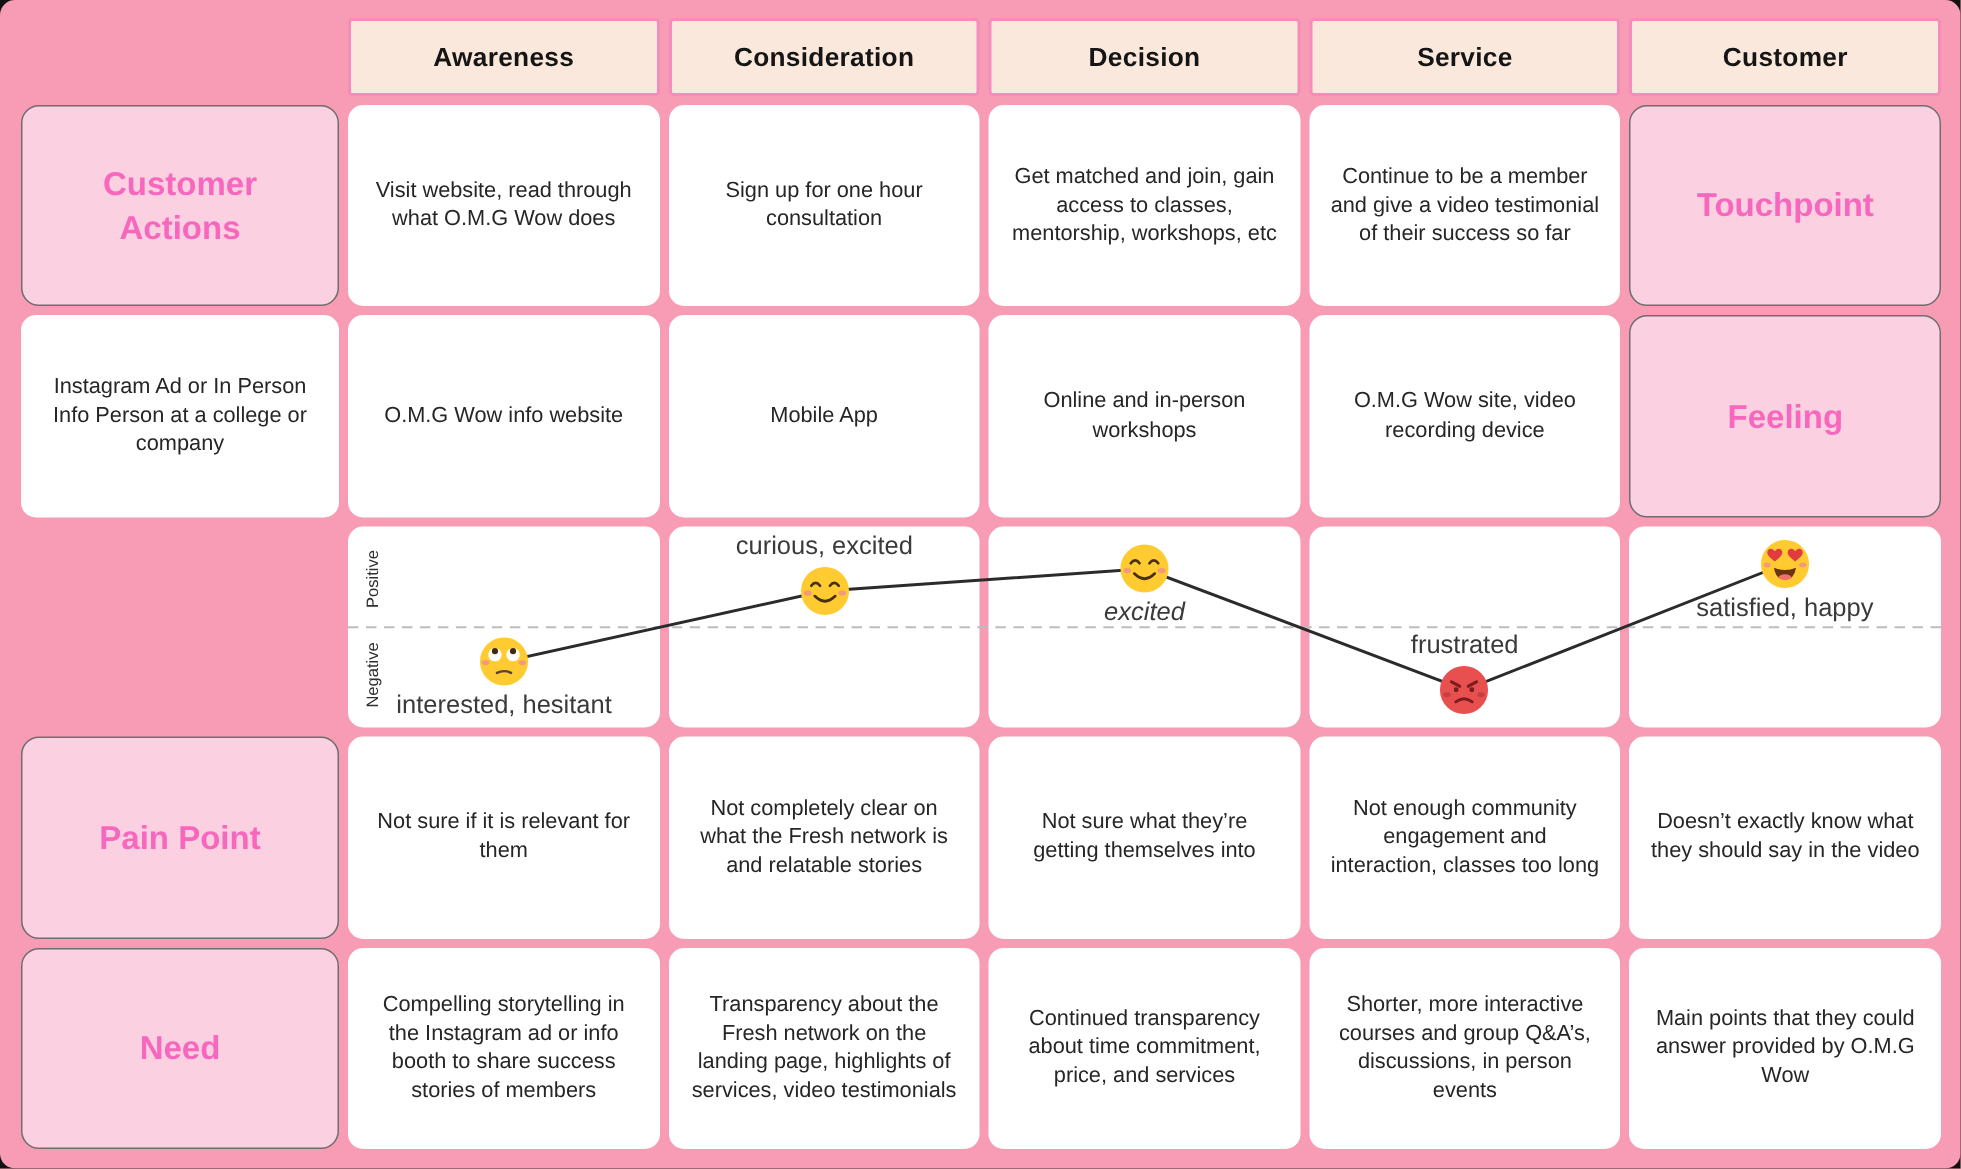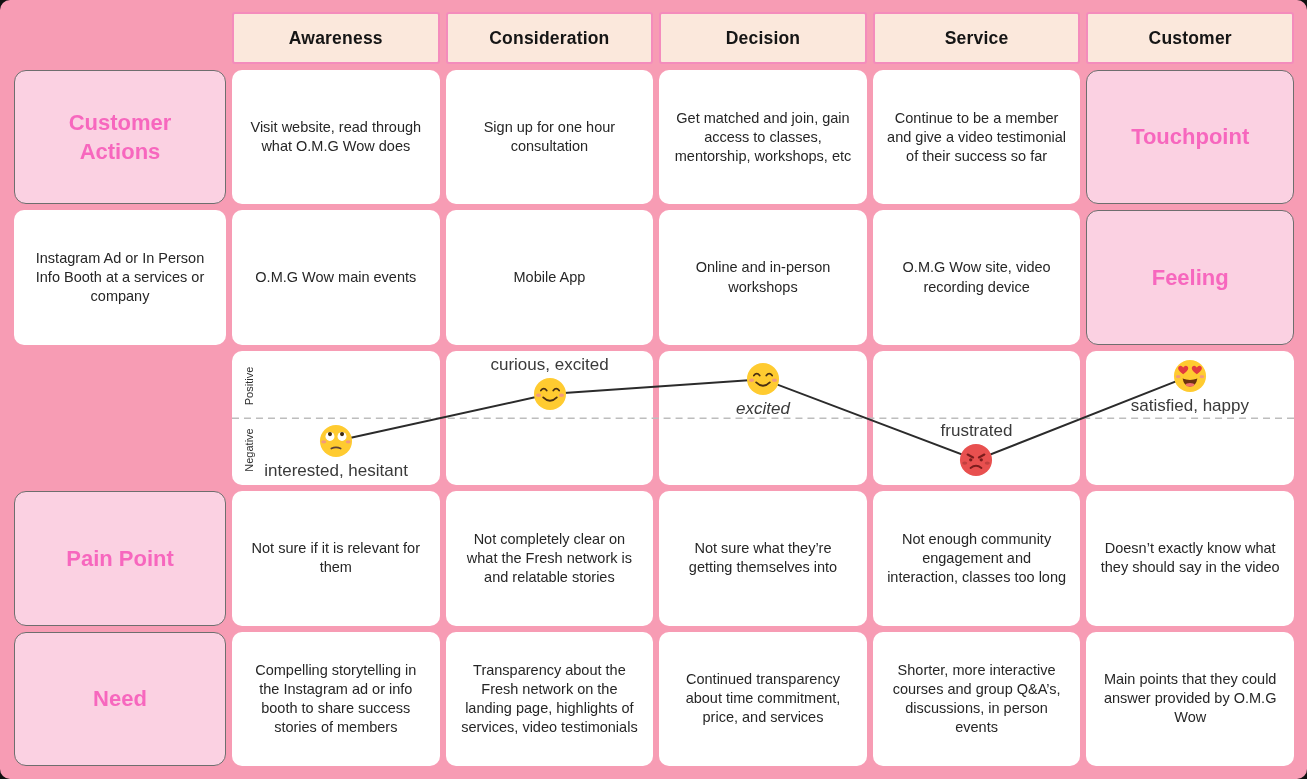--- a/index.html
+++ b/index.html
@@ -92,22 +92,22 @@
   <div class="stage-header">Service</div>
   <div class="stage-header">Customer</div>
 
   <div class="row-label">Customer Actions</div>
   <div class="cell">Visit website, read through what O.M.G Wow does</div>
   <div class="cell">Sign up for one hour consultation</div>
   <div class="cell">Get matched and join, gain access to classes, mentorship, workshops, etc</div>
   <div class="cell">Continue to be a member and give a video testimonial of their success so far</div>
 
   <div class="row-label">Touchpoint</div>
-  <div class="cell">Instagram Ad or In Person Info Booth at a services or company</div>
-  <div class="cell">O.M.G Wow main events</div>
+  <div class="cell">Instagram Ad or In Person Info Person at a college or company</div>
+  <div class="cell">O.M.G Wow info website</div>
   <div class="cell">Mobile App</div>
   <div class="cell">Online and in-person workshops</div>
   <div class="cell">O.M.G Wow site, video recording device</div>
 
   <div class="row-label">Feeling</div>
   <div class="feeling-strip">
     <div class="cell"></div>
     <div class="cell"></div>
     <div class="cell"></div>
     <div class="cell"></div>

